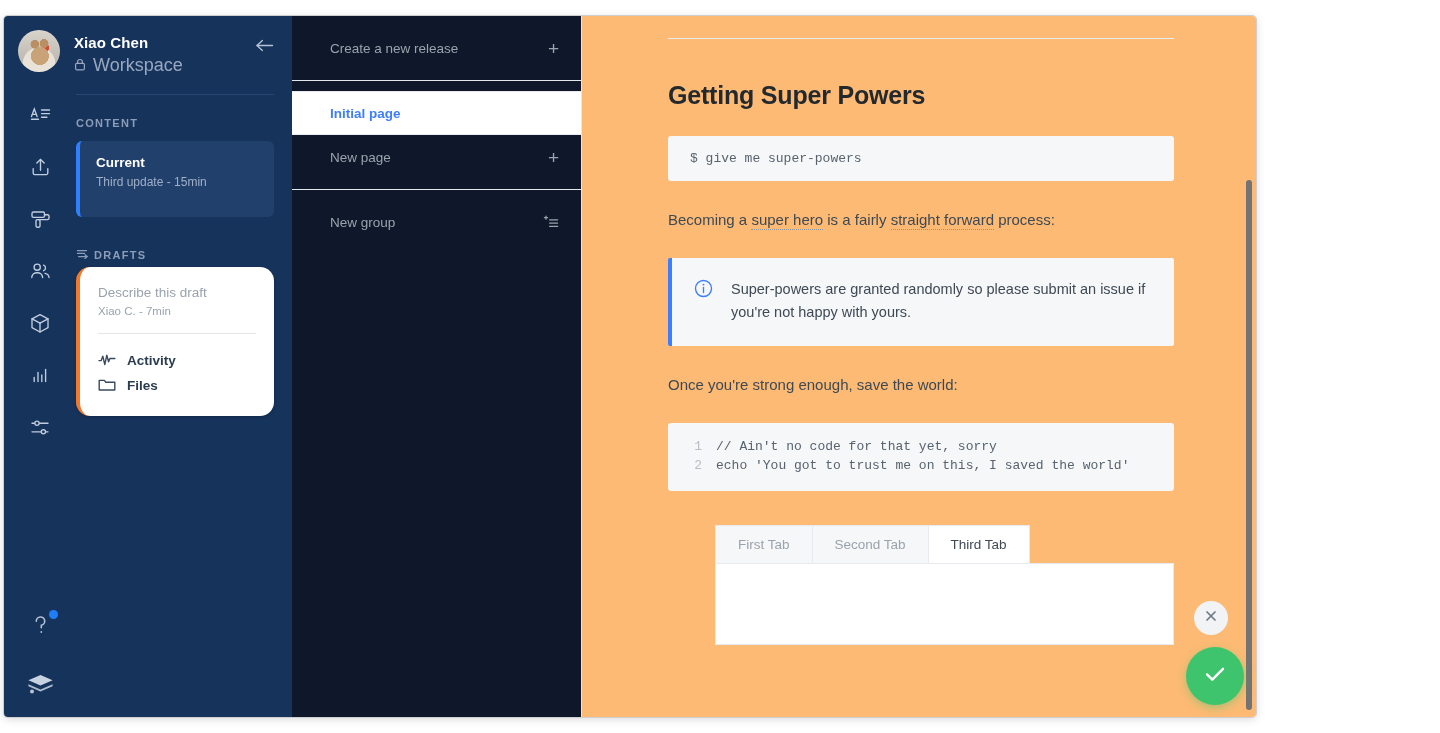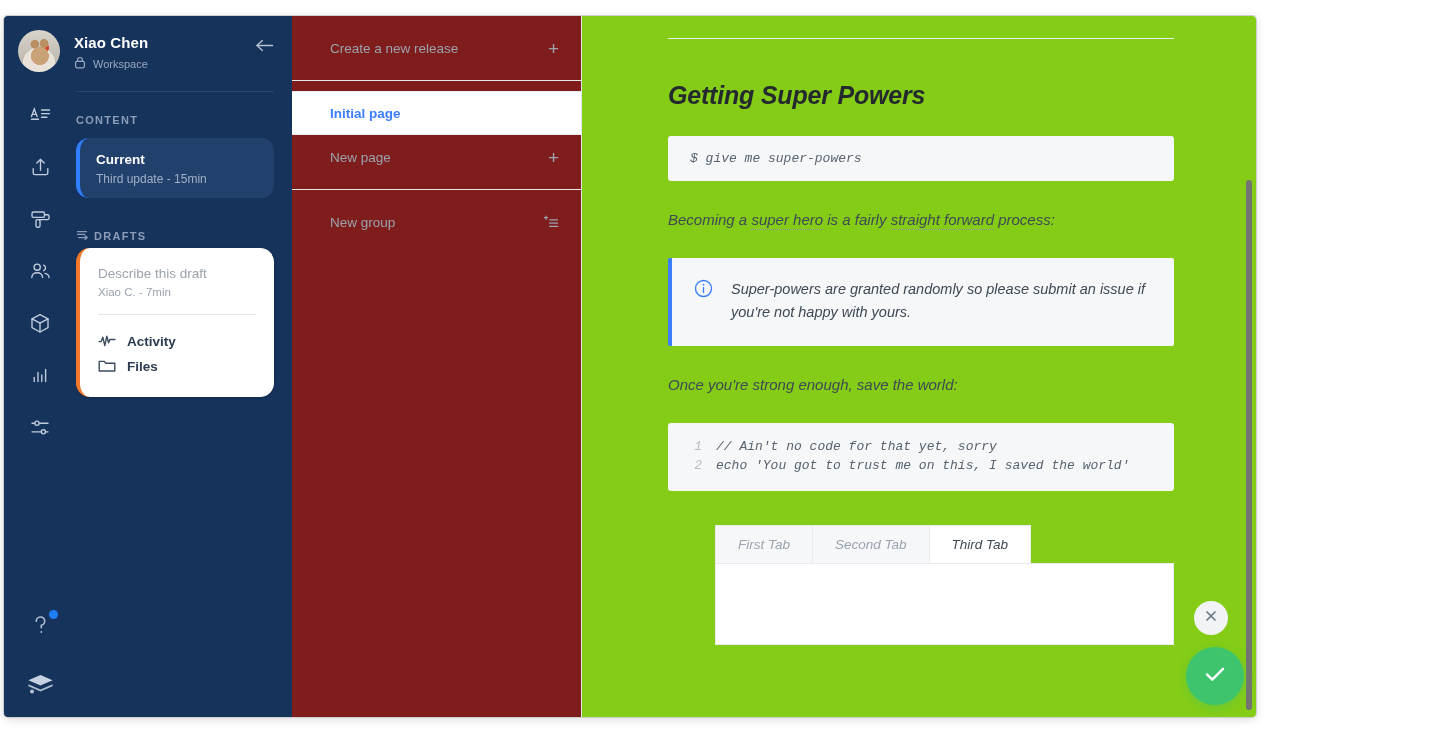--- a/index.html
+++ b/index.html
@@ -43,21 +43,21 @@
       radial-gradient(circle at 40% 34%, #b98f63 0 11%, rgba(185,143,99,0) 12%),
       radial-gradient(circle at 62% 32%, #b98f63 0 11%, rgba(185,143,99,0) 12%),
       radial-gradient(circle at 66% 42%, #d34a33 0 9%, rgba(211,74,51,0) 10%),
       radial-gradient(circle at 50% 80%, #e8e2d8 0 40%, rgba(232,226,216,0) 42%),
       linear-gradient(#d8d3cb, #b6b1a8);
     box-shadow: inset 0 0 0 1px rgba(255,255,255,.12);
   }
   .sb-user { margin-left: 14px; padding-top: 4px; flex: 1 1 auto; }
   .sb-name { font-size: 15px; font-weight: bold; color: #ffffff; letter-spacing: .1px; }
   .sb-ws { display: flex; align-items: center; gap: 7px; margin-top: 4px; }
-  .sb-ws-label { font-size: 11px; color: #9aa8bf; }
+  .sb-ws-label { font-size: 18px; color: #9aa8bf; }
   .sb-back { color: #b7c2d4; padding-top: 8px; cursor: pointer; }
 
   .sb-divider { height: 1px; background: #2a4571; margin: 18px 18px 0 72px; }
 
   .rail {
     position: absolute;
     left: 0; top: 84px;
     width: 72px;
     display: flex; flex-direction: column; align-items: center;
     gap: 22px;
@@ -83,22 +83,22 @@
   .sb-section {
     font-size: 11px; letter-spacing: 1.3px; font-weight: bold;
     color: #8d9db8; margin-top: 22px;
   }
   .sb-section.with-icon { display: flex; align-items: center; gap: 4px; margin-top: 30px; }
 
   .current-card {
     margin-top: 12px;
     background: #22406c;
     border-left: 4px solid #2f80ff;
-    border-radius: 13px;
-    padding: 14px 16px 12px 16px;
+    border-radius: 6px;
+    padding: 14px 16px 28px 16px;
     cursor: pointer;
   }
   .current-title { font-size: 13.5px; font-weight: bold; color: #fff; }
   .current-sub { font-size: 12px; color: #9fb0c8; margin-top: 5px; }
 
   .draft-card {
     margin-top: 4px;
     background: #ffffff;
     border-left: 4px solid #f2792b;
     border-radius: 14px;
@@ -114,21 +114,21 @@
     font-size: 13.5px; font-weight: bold; color: #2c3c50;
     padding: 5px 0;
     cursor: pointer;
   }
   .draft-link .ico { color: #3a4a5e; display: flex; }
 
   
   #pages-panel {
     width: 290px; flex: 0 0 290px;
     height: 100%;
-    background: #7f1d1d;
+    background: #0f172a;
     border-right: 1px solid #e3e7eb;
     padding-top: 10px;
   }
   .pg-row {
     height: 44px;
     display: flex; align-items: center; justify-content: space-between;
     padding: 0 22px 0 38px;
     font-size: 13.5px;
     color: #9ba3ad;
     cursor: pointer;
@@ -141,23 +141,22 @@
     font-weight: bold;
     border-top: 1px solid #e8ecef;
     border-bottom: 1px solid #e8ecef;
   }
   .pg-group-icon { display: flex; align-items: center; color: #9ba3ad; }
 
   
   #doc-area {
     flex: 1 1 auto;
     position: relative;
-    background: #84cc16;
+    background: #fdba74;
     overflow: hidden;
-    font-style: italic;
   }
   #doc-inner { padding: 0 82px 0 86px; position: relative; }
   .doc-toprule { height: 1px; background: #e9ecef; margin-top: 22px; }
   .doc-h1 {
     font-size: 25px; font-weight: bold; color: #24292e;
     margin-top: 42px; letter-spacing: -.2px;
   }
   .code-inline {
     margin-top: 26px;
     background: #f5f7f9;

